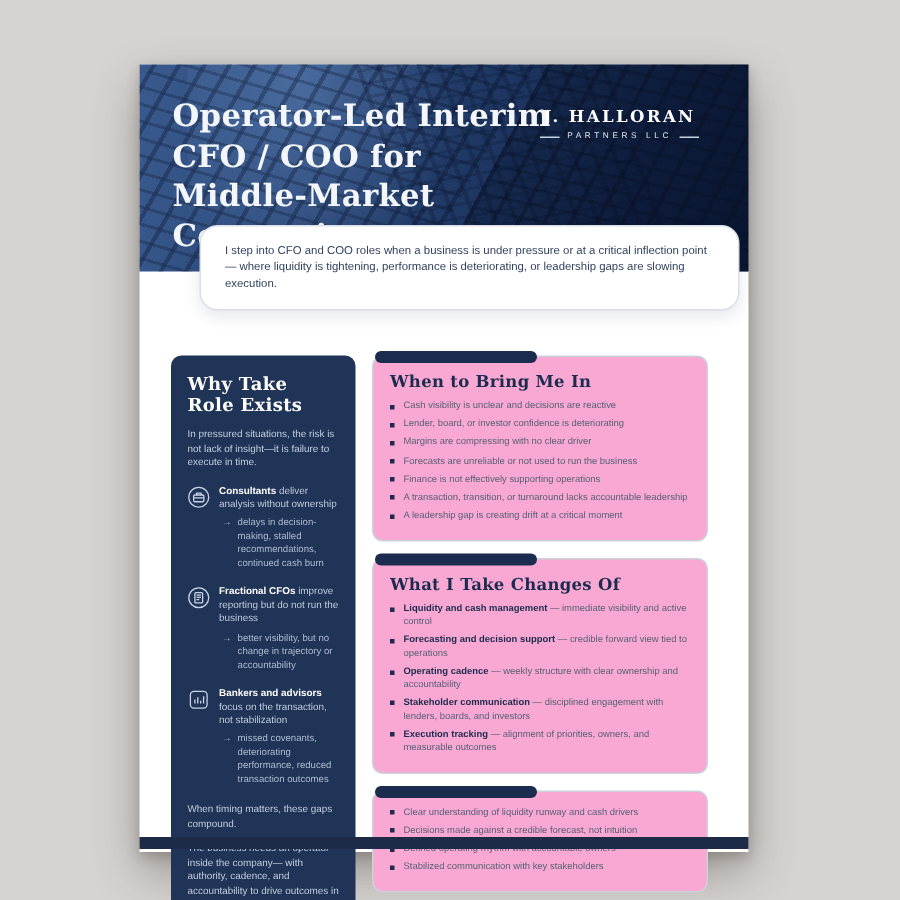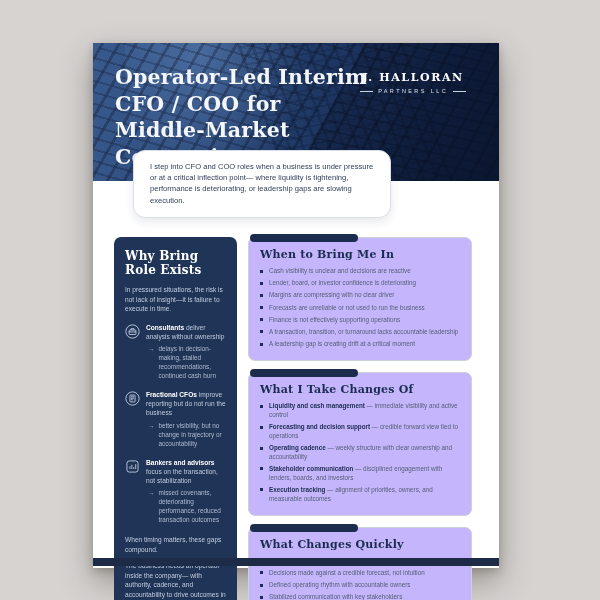--- a/index.html
+++ b/index.html
@@ -43,21 +43,21 @@
   }
   .logo { position:absolute; right:33px; top:28px; text-align:center; }
   .logo-name { font-family:"DejaVu Serif", serif; font-weight:700; font-size:11px;
     letter-spacing:1.6px; color:#ffffff; white-space:nowrap; }
   .logo-sub { display:flex; align-items:center; justify-content:center; gap:5px; margin-top:4px; }
   .logo-rule { width:13px; height:1px; background:#c7d2e3; }
   .logo-subtext { font-size:5.5px; letter-spacing:2.4px; color:#dfe6f0; white-space:nowrap; }
 
   
   .intro-box {
-    position:absolute; left:40px; top:107px; width:258px;
+    position:absolute; left:40px; top:107px; width:360px;
     background:#ffffff; border:1px solid #dadee6; border-radius:12px;
     padding:10px 16px 11px; box-shadow:0 4px 10px rgba(25,40,75,.10);
   }
   .intro-box p { font-size:7.6px; line-height:1.48; color:#33415e; }
   .intro-box p + p { margin-top:7px; }
 
   
   .sidebar {
     position:absolute; left:21px; top:194px; width:123px; min-height:306px;
     background:#203457; border-radius:7px; padding:12px 11px 10px; color:#c5cfdf;
@@ -72,21 +72,21 @@
   .sb-lead b { color:#ffffff; }
   .arrow-line { display:flex; gap:4px; margin-top:4px; padding-left:2px;
     font-size:6.4px; line-height:1.4; color:#aebad0; }
   .arrow-line::before { content:"\2192"; color:#aebad0; flex:0 0 auto; }
   .sb-closing { font-size:6.6px; line-height:1.45; color:#c2cddd; margin-top:10px; }
   .sb-closing + .sb-closing { margin-top:7px; }
 
   
   .rightcol { position:absolute; left:155px; top:194px; width:224px;
     display:flex; flex-direction:column; gap:11px; }
-  .box { position:relative; background:#c4b5fd; border:1px solid #ccd1da;
+  .box { position:relative; background:#f9a8d4; border:1px solid #ccd1da;
     border-radius:7px; padding:10px 11px 8px; }
   .box-tab { position:absolute; top:-4px; left:1px; width:108px; height:8px;
     border-radius:4px; background:#1b2c4e; }
   .box-title { font-family:"DejaVu Serif", serif; font-weight:700;
     font-size:11px; color:#1b2c4e; letter-spacing:.2px; margin-bottom:6px; }
   .blist li { display:flex; gap:6px; margin-bottom:3.5px; list-style:none;
     font-size:6.3px; line-height:1.38; color:#566175; }
   .blist li::before { content:""; flex:0 0 3px; width:3px; height:3px;
     margin-top:2.5px; background:#1b2c4e; }
   .blist b { color:#1b2c4e; }
@@ -114,21 +114,21 @@
           <span class="logo-rule"></span>
         </div>
       </div>
     </div>
 
     <div class="intro-box">
       <p>I step into CFO and COO roles when a business is under pressure or at a critical inflection point— where liquidity is tightening, performance is deteriorating, or leadership gaps are slowing execution.</p>
     </div>
 
     <div class="sidebar">
-      <div class="sidebar-title">Why Bring Role Exists</div>
+      <div class="sidebar-title">Why Take Role Exists</div>
       <p class="sidebar-intro">In pressured situations, the risk is not lack of insight—it is failure to execute in time.</p>
 
       <div class="sb-item">
         <span class="sb-icon">
           <svg width="15" height="15" viewBox="0 0 14 14" fill="none" stroke="#c9d4e6" stroke-width="0.8">
             <circle cx="7" cy="7" r="6.2"></circle>
             <rect x="3.8" y="5.6" width="6.4" height="4.2" rx="0.8"></rect>
             <path d="M5.6 5.6 V4.4 H8.4 V5.6 M3.8 7.4 H10.2"></path>
           </svg>
         </span>
@@ -218,21 +218,20 @@
               <span><b>Stakeholder communication</b><span> — disciplined engagement with lenders, boards, and investors</span></span>
             </li>
             <li>
               <span><b>Execution tracking</b><span> — alignment of priorities, owners, and measurable outcomes</span></span>
             </li>
           </ul>
       </div>
 
       <div class="box">
         <div class="box-tab"></div>
-        <div class="box-title">What Changes Quickly</div>
         <ul class="blist">
 
         <li>
               <span>Clear understanding of liquidity runway and cash drivers</span>
             </li>
             <li>
               <span>Decisions made against a credible forecast, not intuition</span>
             </li>
             <li>
               <span>Defined operating rhythm with accountable owners</span>

